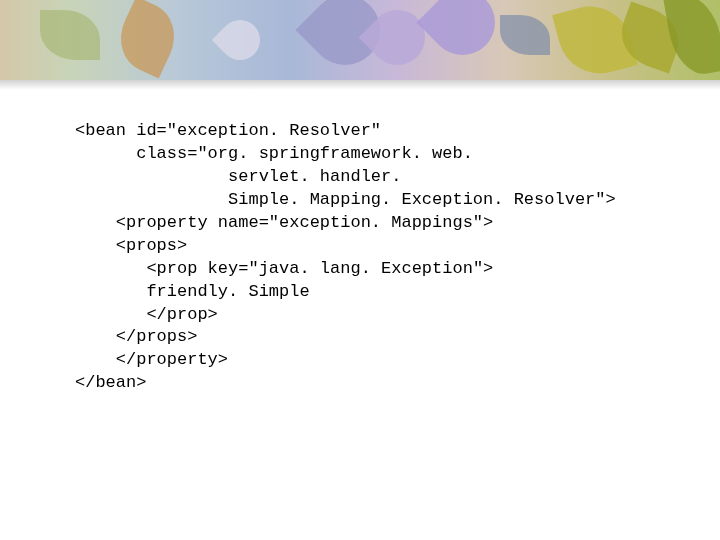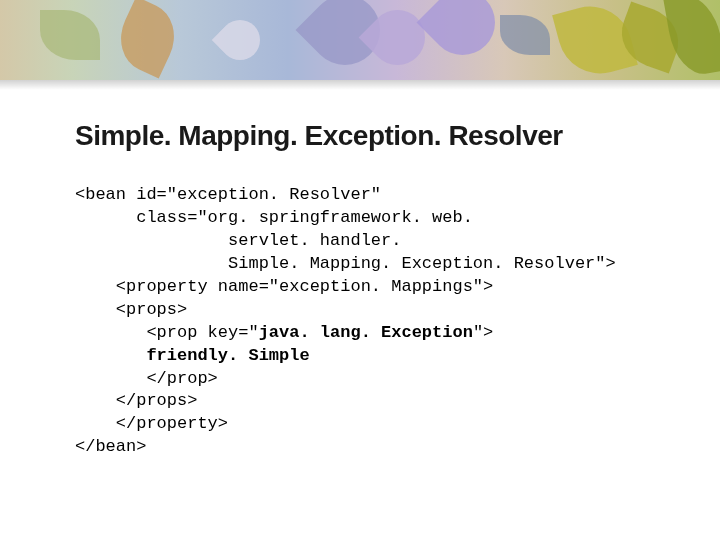--- a/index.html
+++ b/index.html
@@ -45,41 +45,40 @@
     margin-bottom: 32px;
     letter-spacing: -0.5px;
   }
   .code {
     font-family: 'Courier New', Courier, monospace;
     font-size: 17px;
     color: #000;
     white-space: pre;
     line-height: 1.35;
   }
-  .bold { font-weight: bold; }
+  .bold { font-weight: normal; }
 </style>
 </head>
 <body>
 
 <div class="banner">
   <div class="leaf" style="left:40px; top:10px; width:60px; height:50px; background:#a8b878; opacity:0.7;"></div>
   <div class="leaf" style="left:120px; top:5px; width:55px; height:65px; background:#c89858; transform:rotate(25deg); opacity:0.75;"></div>
   <div class="petal" style="left:220px; top:20px; width:40px; height:40px; background:#d8d8e8; opacity:0.85;"></div>
   <div class="petal" style="left:310px; top:-5px; width:70px; height:70px; background:#9898c8; opacity:0.8;"></div>
   <div class="petal" style="left:370px; top:10px; width:55px; height:55px; background:#b8a8d8; opacity:0.85;"></div>
   <div class="petal" style="left:430px; top:-10px; width:65px; height:65px; background:#a898d8; opacity:0.8;"></div>
   <div class="leaf" style="left:500px; top:15px; width:50px; height:40px; background:#7888a8; opacity:0.65;"></div>
   <div class="leaf" style="left:560px; top:5px; width:70px; height:70px; background:#c0b840; transform:rotate(-15deg); opacity:0.85;"></div>
   <div class="leaf" style="left:620px; top:10px; width:60px; height:55px; background:#a8a830; transform:rotate(20deg); opacity:0.85;"></div>
   <div class="leaf" style="left:670px; top:-5px; width:50px; height:80px; background:#889828; transform:rotate(-10deg); opacity:0.8;"></div>
 </div>
 <div class="shadow-bar"></div>
 
 <div class="content">
-  <div class="title">Simple. Mapping. Exception. Resolver</div>
   <div class="code"><span>&lt;bean id="exception. Resolver"</span>
 <span>      class="org. springframework. web.</span>
 <span>               servlet. handler.</span>
 <span>               Simple. Mapping. Exception. Resolver"&gt;</span>
 <span>    &lt;property name="exception. Mappings"&gt;</span>
 <span>    &lt;props&gt;</span>
 <span>       &lt;prop key="</span><span class="bold">java. lang. Exception</span><span>"&gt;</span>
 <span class="bold">       friendly. Simple</span>
 <span>       &lt;/prop&gt;</span>
 <span>    &lt;/props&gt;</span>

